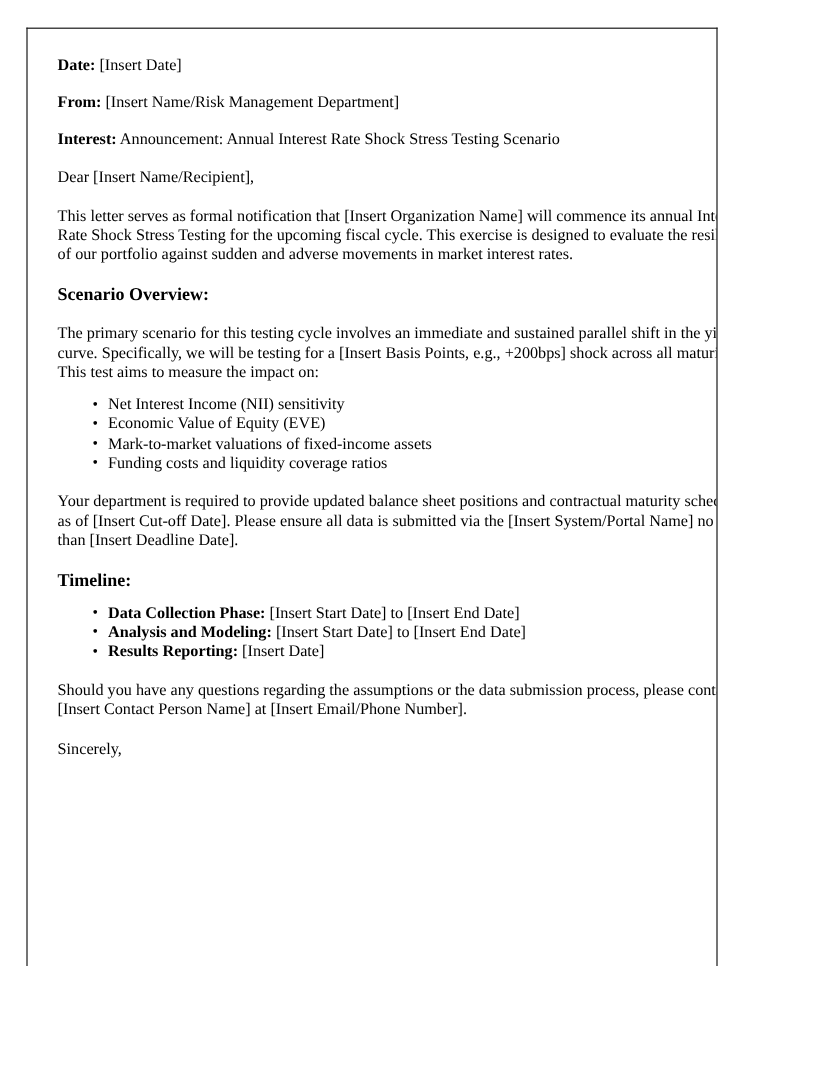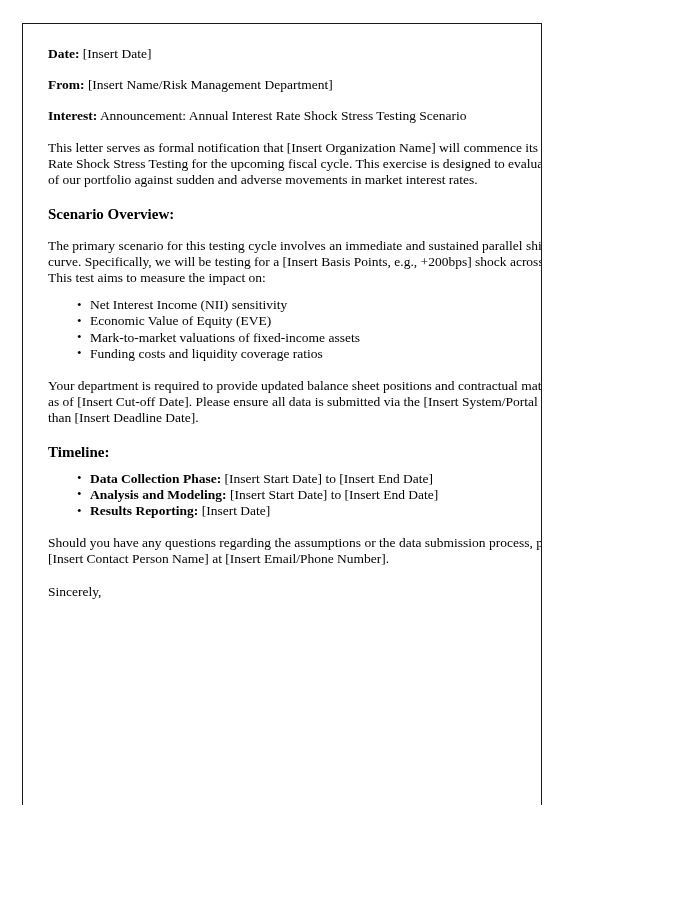--- a/index.html
+++ b/index.html
@@ -13,21 +13,21 @@
     overflow: hidden;
     font-family: "Liberation Serif", "DejaVu Serif", serif;
     color: #000000;
   }
 
   
   .page {
     position: absolute;
     left: 22px;
     top: 23px;
-    width: 520px;
+    width: 576px;
     height: 782px;
     box-sizing: border-box;
     border-left: 1.5px solid #1a1a1a;
     border-top: 1.5px solid #1a1a1a;
     border-right: 1.5px solid #1a1a1a;
     border-bottom: none;
     background: #ffffff;
     overflow: hidden;
   }
 
@@ -117,20 +117,21 @@
     <div class="hdr-line">
       <span class="lbl">From:</span>
       <span>[Insert Name/Risk Management Department]</span>
     </div>
 
     <div class="hdr-line">
       <span class="lbl">Interest:</span>
       <span>Announcement: Annual Interest Rate Shock Stress Testing Scenario</span>
     </div>
 
+    <p class="greeting">Dear [Insert Name/Recipient],</p>
 
     <p class="para">This letter serves as formal notification that [Insert Organization Name] will commence its annual Interest Rate Shock Stress Testing for the upcoming fiscal cycle. This exercise is designed to evaluate the resilience of our portfolio against sudden and adverse movements in market interest rates.</p>
 
     <p class="section-head">Scenario Overview:</p>
     <p class="para">The primary scenario for this testing cycle involves an immediate and sustained parallel shift in the yield curve. Specifically, we will be testing for a [Insert Basis Points, e.g., +200bps] shock across all maturities. This test aims to measure the impact on:</p>
 
     <ul class="bullets">
       <li><span>Net Interest Income (NII) sensitivity</span></li>
       <li><span>Economic Value of Equity (EVE)</span></li>
       <li><span>Mark-to-market valuations of fixed-income assets</span></li>

